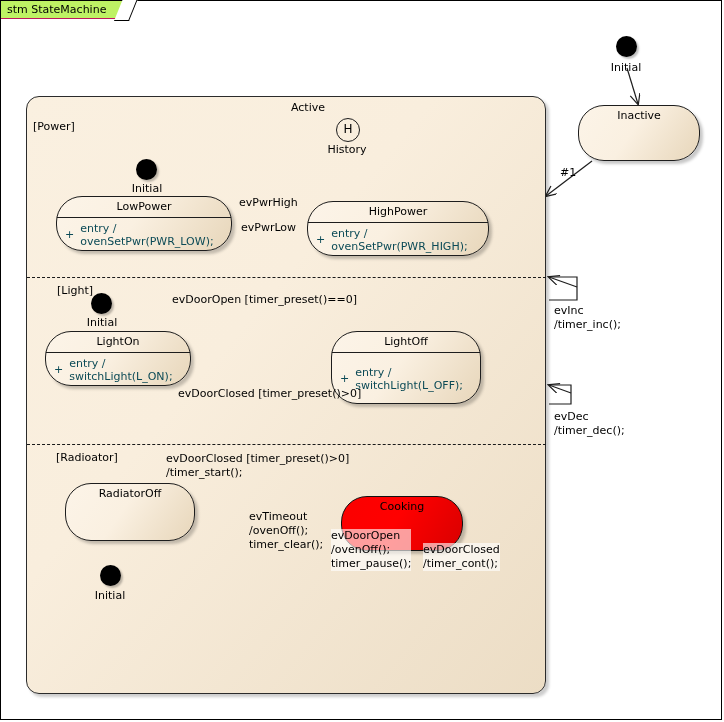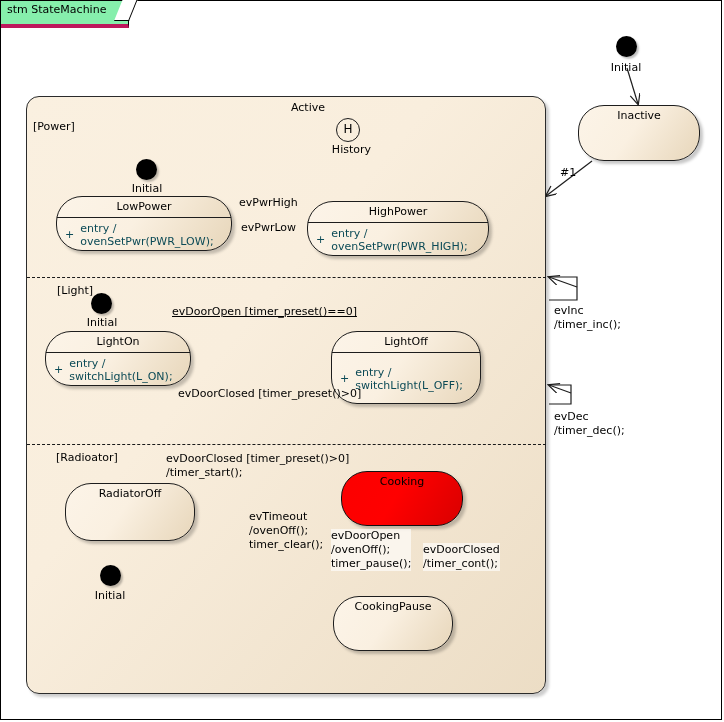--- a/index.html
+++ b/index.html
@@ -12,23 +12,23 @@
   #root { position:relative; width:724px; height:722px; }
 
   
   .frame {
     position:absolute; left:0; top:0; width:722px; height:720px;
     border:1px solid #000; box-sizing:border-box;
     background:#fff;
   }
   .frame-tab {
     position:absolute; left:0; top:0;
-    height:27px; box-sizing:border-box;
-    border-right:1px solid #000; border-bottom:4px solid #be185d;
-    background:#86efac;
+    height:18px; box-sizing:border-box;
+    border-right:1px solid #000; border-bottom:1px solid #be185d;
+    background:#bef264;
     font-size:11px; color:#000;
     padding:2px 22px 0 6px;
     white-space:nowrap;
   }
   .frame-tab .clip {
     position:absolute; right:-1px; top:-1px; width:14px; height:20px;
     background:#fff;
     border-bottom:1px solid #000;
     transform:skewX(-22deg); transform-origin:bottom left;
     border-right:1px solid #000;
@@ -75,20 +75,21 @@
     position:absolute; left:0; right:0; top:22px; bottom:0;
     display:flex; align-items:center;
     font-size:11px;
   }
   .state .body .plus { color:#0b4a56; padding:0 6px 0 8px; }
   .state .body .feat  { color:#0b4a56; }
 
   .state.cooking {
     background:linear-gradient(120deg,#fb0000 0%,#ff0000 45%,#d90000 100%);
     border:1px solid #111;
+    margin-top:25px;
   }
   .state.cooking > .name { color:#000; }
 
   
   .initial {
     position:absolute; width:21px; height:21px; border-radius:50%;
     background:#000;
     box-shadow:2px 2px 2px rgba(0,0,0,0.25);
   }
   .initial-label {
@@ -180,21 +181,21 @@
   <div class="tlabel plain" style="left:554px; top:304px;">evInc
 /timer_inc();</div>
   <div class="tlabel plain" style="left:554px; top:410px;">evDec
 /timer_dec();</div>
 
   <div class="composite" style="left:26px; top:96px; width:520px; height:598px;">
 
     <div class="composite-title">Active</div>
 
     <div class="history" style="left:309px; top:21px;">H</div>
-    <div class="initial-label" style="left:296px; top:46px; width:48px;text-align:right;">History</div>
+    <div class="initial-label" style="left:296px; top:46px; width:48px;">History</div>
 
     <div class="region-divider" style="left:0px; top:180px; width:519px;"></div>
     <div class="region-divider" style="left:0px; top:347px; width:519px;"></div>
 
     <div class="region-label" style="left:6px; top:23px;text-align:right;">[Power]</div>
 
     <div class="initial" style="left:109px; top:62px;"></div>
     <div class="initial-label" style="left:85px; top:85px; width:70px;">Initial</div>
 
     <div class="state has-compartment" style="left:29px; top:99px; width:176px; height:55px;">
@@ -234,39 +235,36 @@
 
     <div class="state has-compartment" style="left:304px; top:234px; width:150px; height:73px;">
       <div class="name">LightOff</div>
       <div class="sep"></div>
       <div class="body">
         <span class="plus">+</span>
         <span class="feat">entry / switchLight(L_OFF);</span>
       </div>
     </div>
 
-    <div class="tlabel plain" style="left:145px; top:208px;text-decoration:underline;">evDoorOpen [timer_preset()==0]</div>
+    <div class="tlabel plain" style="left:145px; top:196px;">evDoorOpen [timer_preset()==0]</div>
     <div class="tlabel plain" style="left:151px; top:290px;">evDoorClosed [timer_preset()&gt;0]</div>
 
     <div class="region-label" style="left:16px; top:354px;margin-left:13px;">[Radioator]</div>
 
     <div class="state" style="left:38px; top:386px; width:130px; height:58px;">
       <div class="name">RadiatorOff</div>
     </div>
 
     <div class="initial" style="left:73px; top:468px;"></div>
     <div class="initial-label" style="left:48px; top:492px; width:70px;">Initial</div>
 
     <div class="state cooking" style="left:314px; top:374px; width:122px; height:55px;">
       <div class="name">Cooking</div>
     </div>
 
-    <div class="state" style="left:306px; top:499px; width:120px; height:55px;">
-      <div class="name">CookingPause</div>
-    </div>
 
     <div class="tlabel plain" style="left:139px; top:355px;">evDoorClosed [timer_preset()&gt;0]
 /timer_start();</div>
     <div class="tlabel plain" style="left:222px; top:413px;">evTimeout
 /ovenOff();
 timer_clear();</div>
     <div class="tlabel" style="left:304px; top:432px;">evDoorOpen
 /ovenOff();
 timer_pause();</div>
     <div class="tlabel" style="left:396px; top:446px;">evDoorClosed

